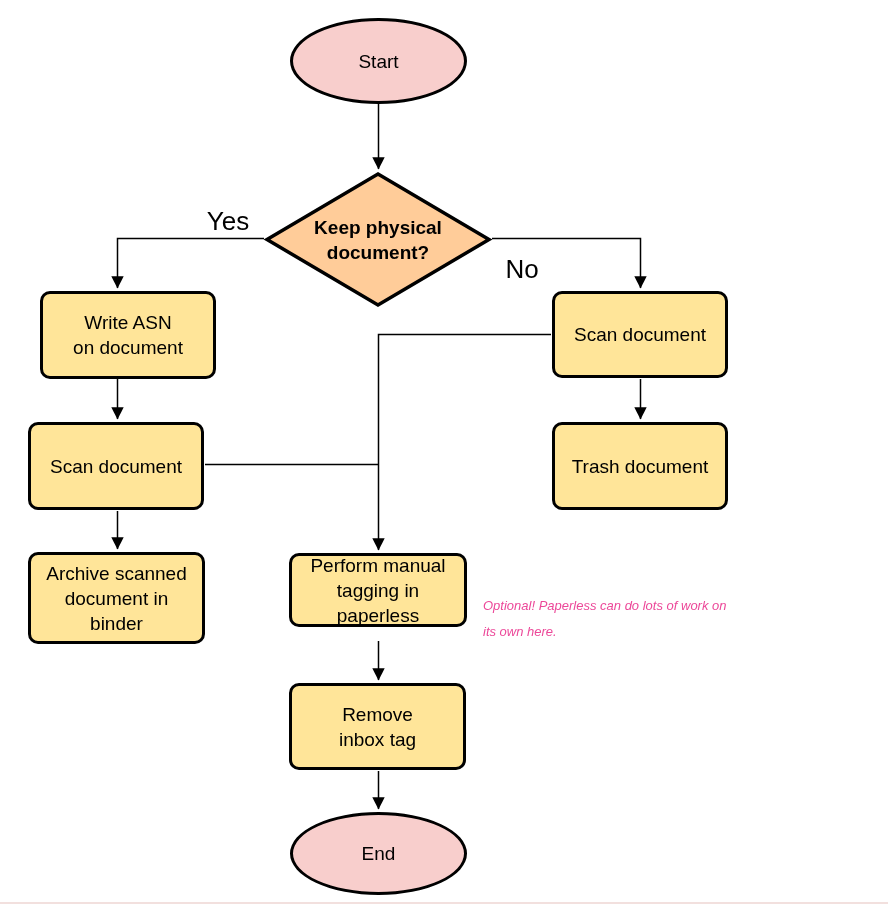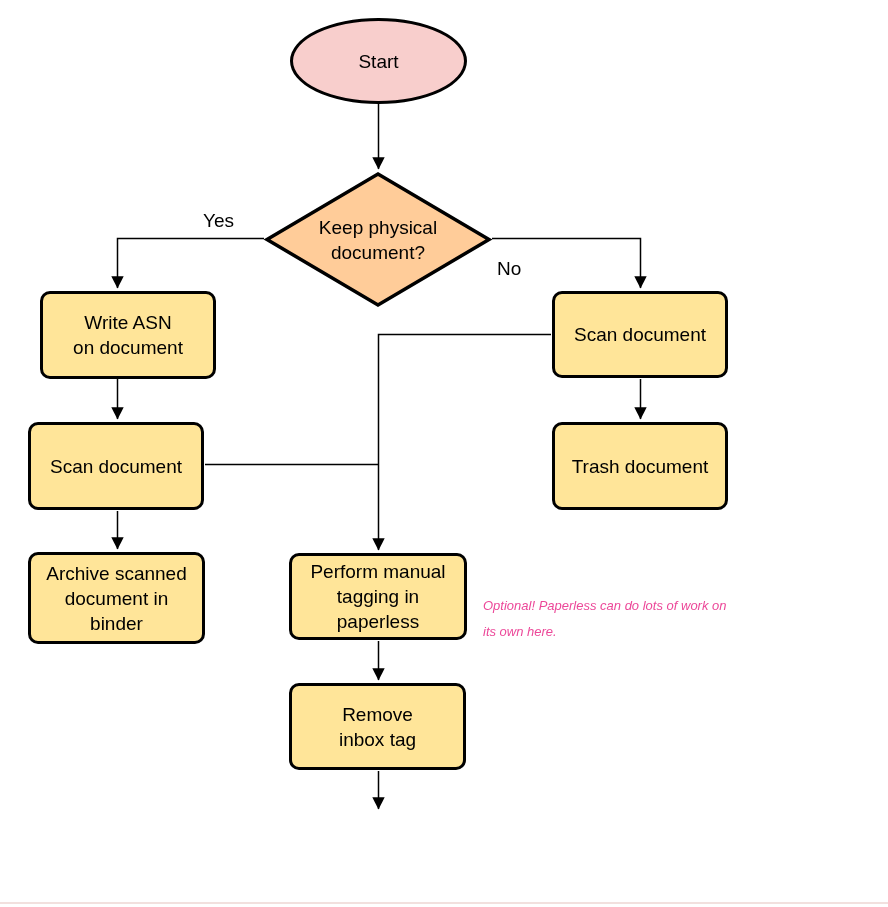--- a/index.html
+++ b/index.html
@@ -38,32 +38,33 @@
   .process {
     background: var(--process-fill);
     border: 3px solid var(--stroke);
     border-radius: 10px;
   }
   .terminal {
     background: var(--terminal-fill);
     border: 3px solid var(--stroke);
     border-radius: 50%;
   }
-  .decision-wrap { position: absolute; }
+  .decision-wrap { position: absolute; font-weight: bold; }
   .decision-wrap svg { display: block; overflow: visible; }
   .decision-label {
     position: absolute; inset: 0;
     display: flex; align-items: center; justify-content: center;
     text-align: center;
     font-size: 19px; line-height: 25px;
     white-space: pre-line;
   }
   .edge-label {
     position: absolute;
-    font-size: 19px; line-height: 22px;
+    font-size: 26px; line-height: 22px;
+    text-align: center;
     width: 50px;
     color: #000;
   }
   .annotation {
     position: absolute;
     left: 483px; top: 593px;
     width: 404px;
     font-size: 13px; line-height: 26px;
     font-style: italic;
     color: #ec4899;
@@ -132,30 +133,33 @@
   </div>
 
   <div class="node process" style="left:552px; top:291px; width:176px; height:87px;">
     <span>Scan document</span>
   </div>
 
   <div class="node process" style="left:552px; top:422px; width:176px; height:88px;">
     <span>Trash document</span>
   </div>
 
-  <div class="node process" style="left:289px; top:553px; width:178px; height:87px;">
+  <div class="node process" style="left:289px; top:553px; width:178px; height:74px;">
     <span>Perform manual
 tagging in
 paperless</span>
   </div>
 
   <div class="node process" style="left:289px; top:683px; width:177px; height:87px;">
     <span>Remove
 inbox tag</span>
   </div>
 
+  <div class="node terminal" style="left:290px; top:812px; width:177px; height:83px;">
+    <span>End</span>
+  </div>
 
   <div class="annotation">Optional! Paperless can do lots of work on
 its own here.</div>
 
   <div class="bottom-hairline"></div>
 
 </div>
 
 </body></html>

